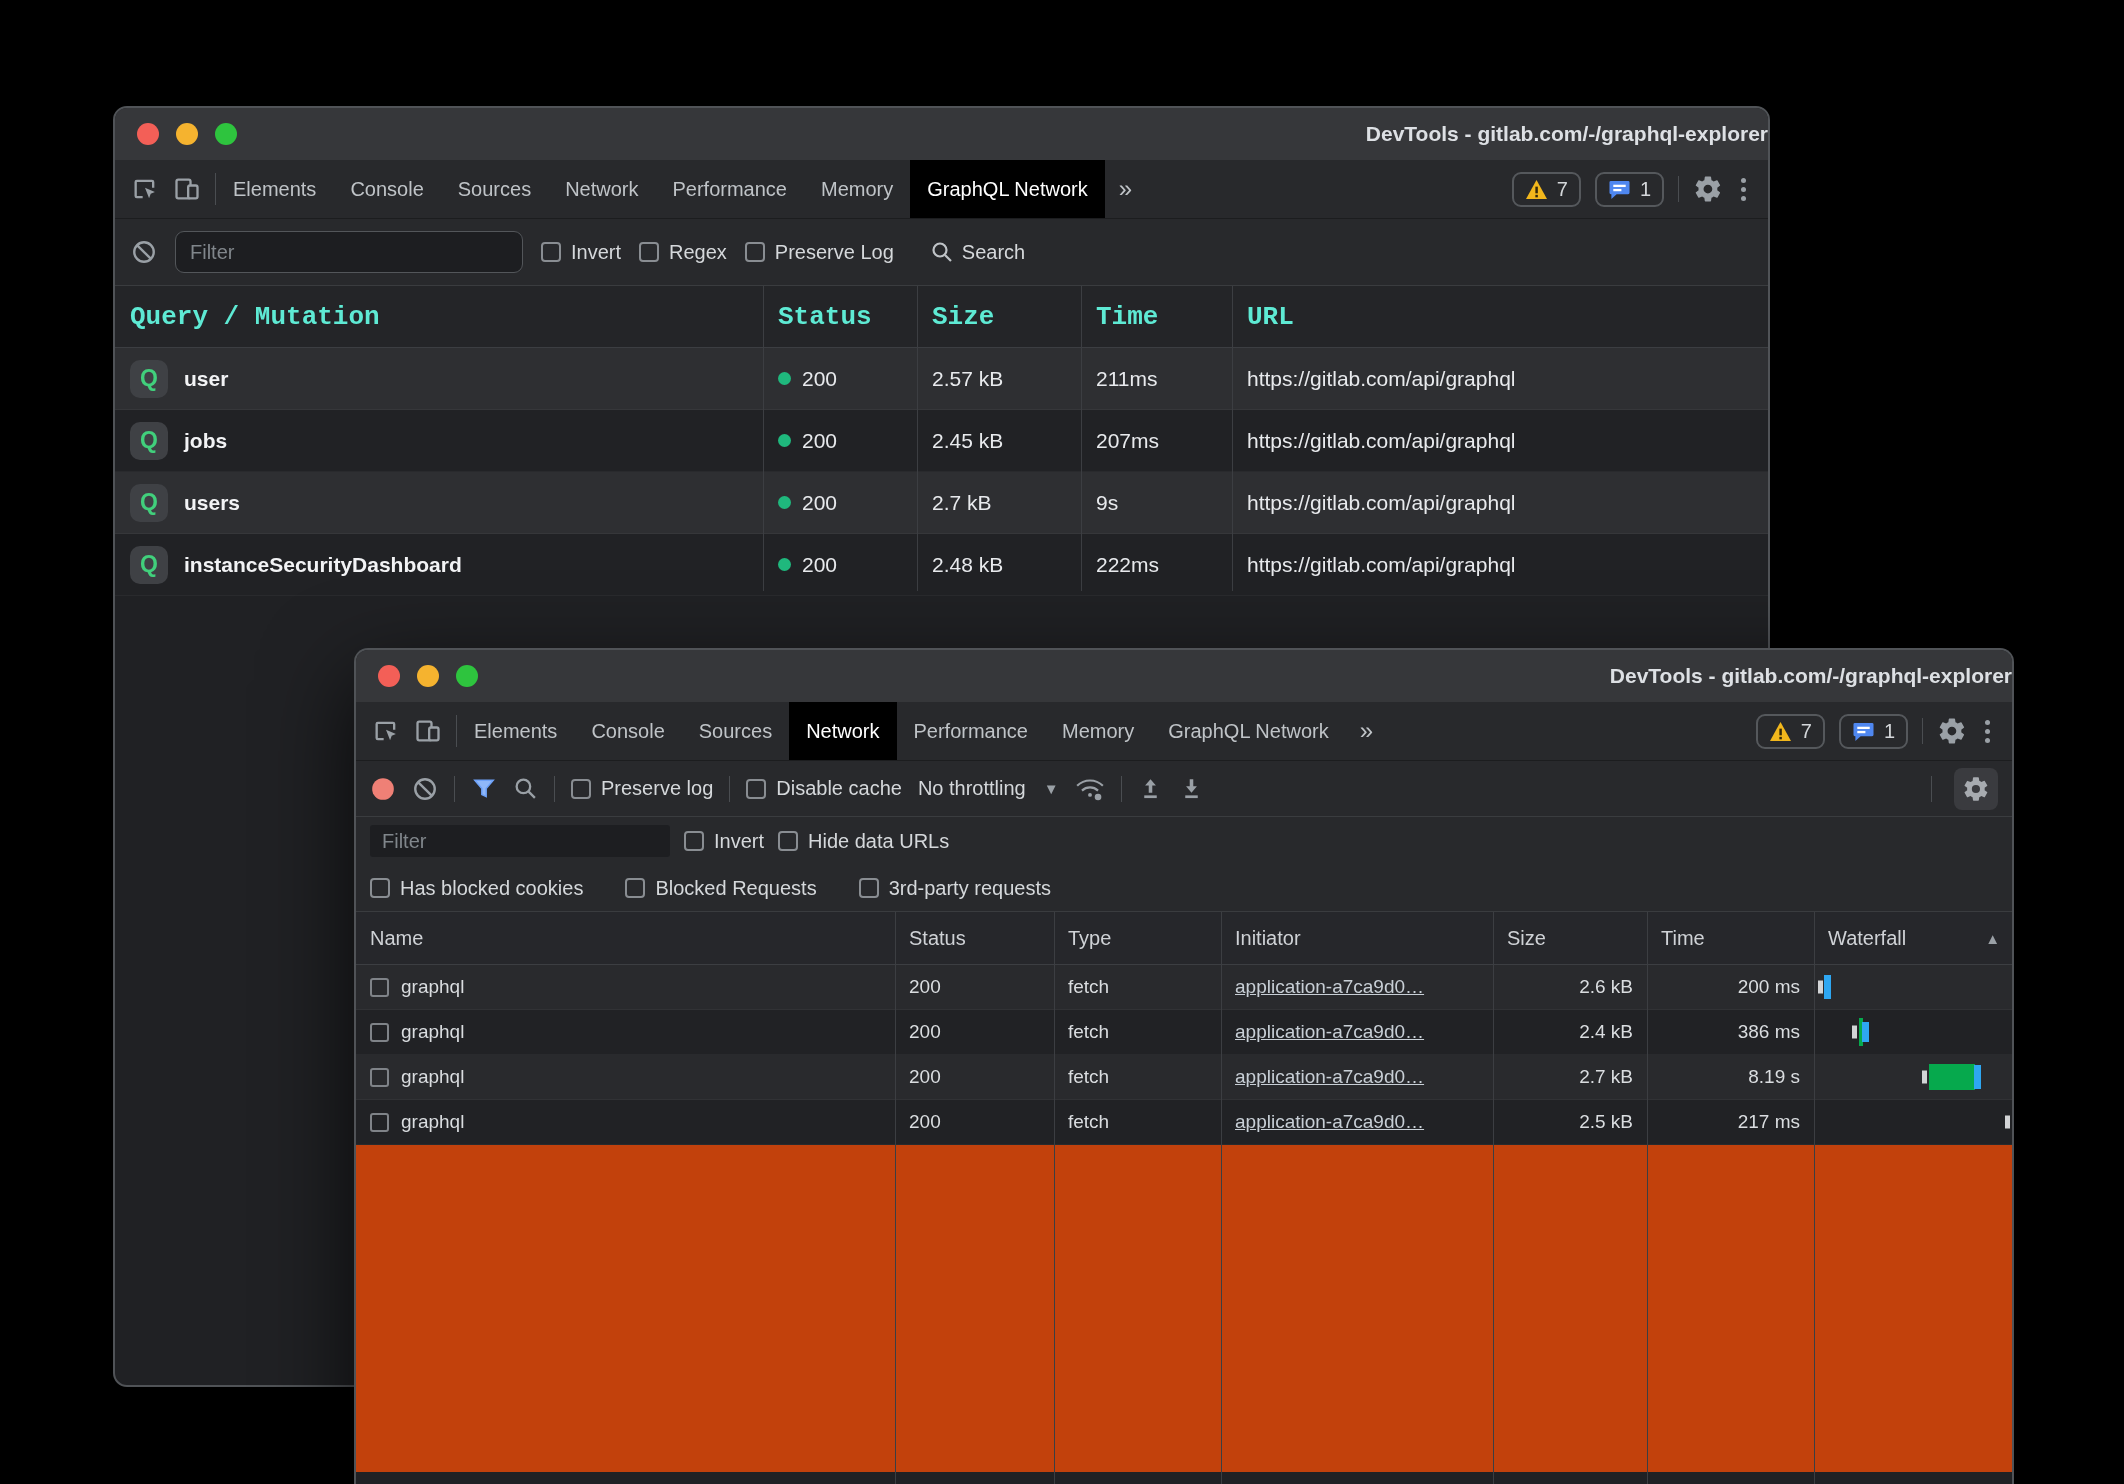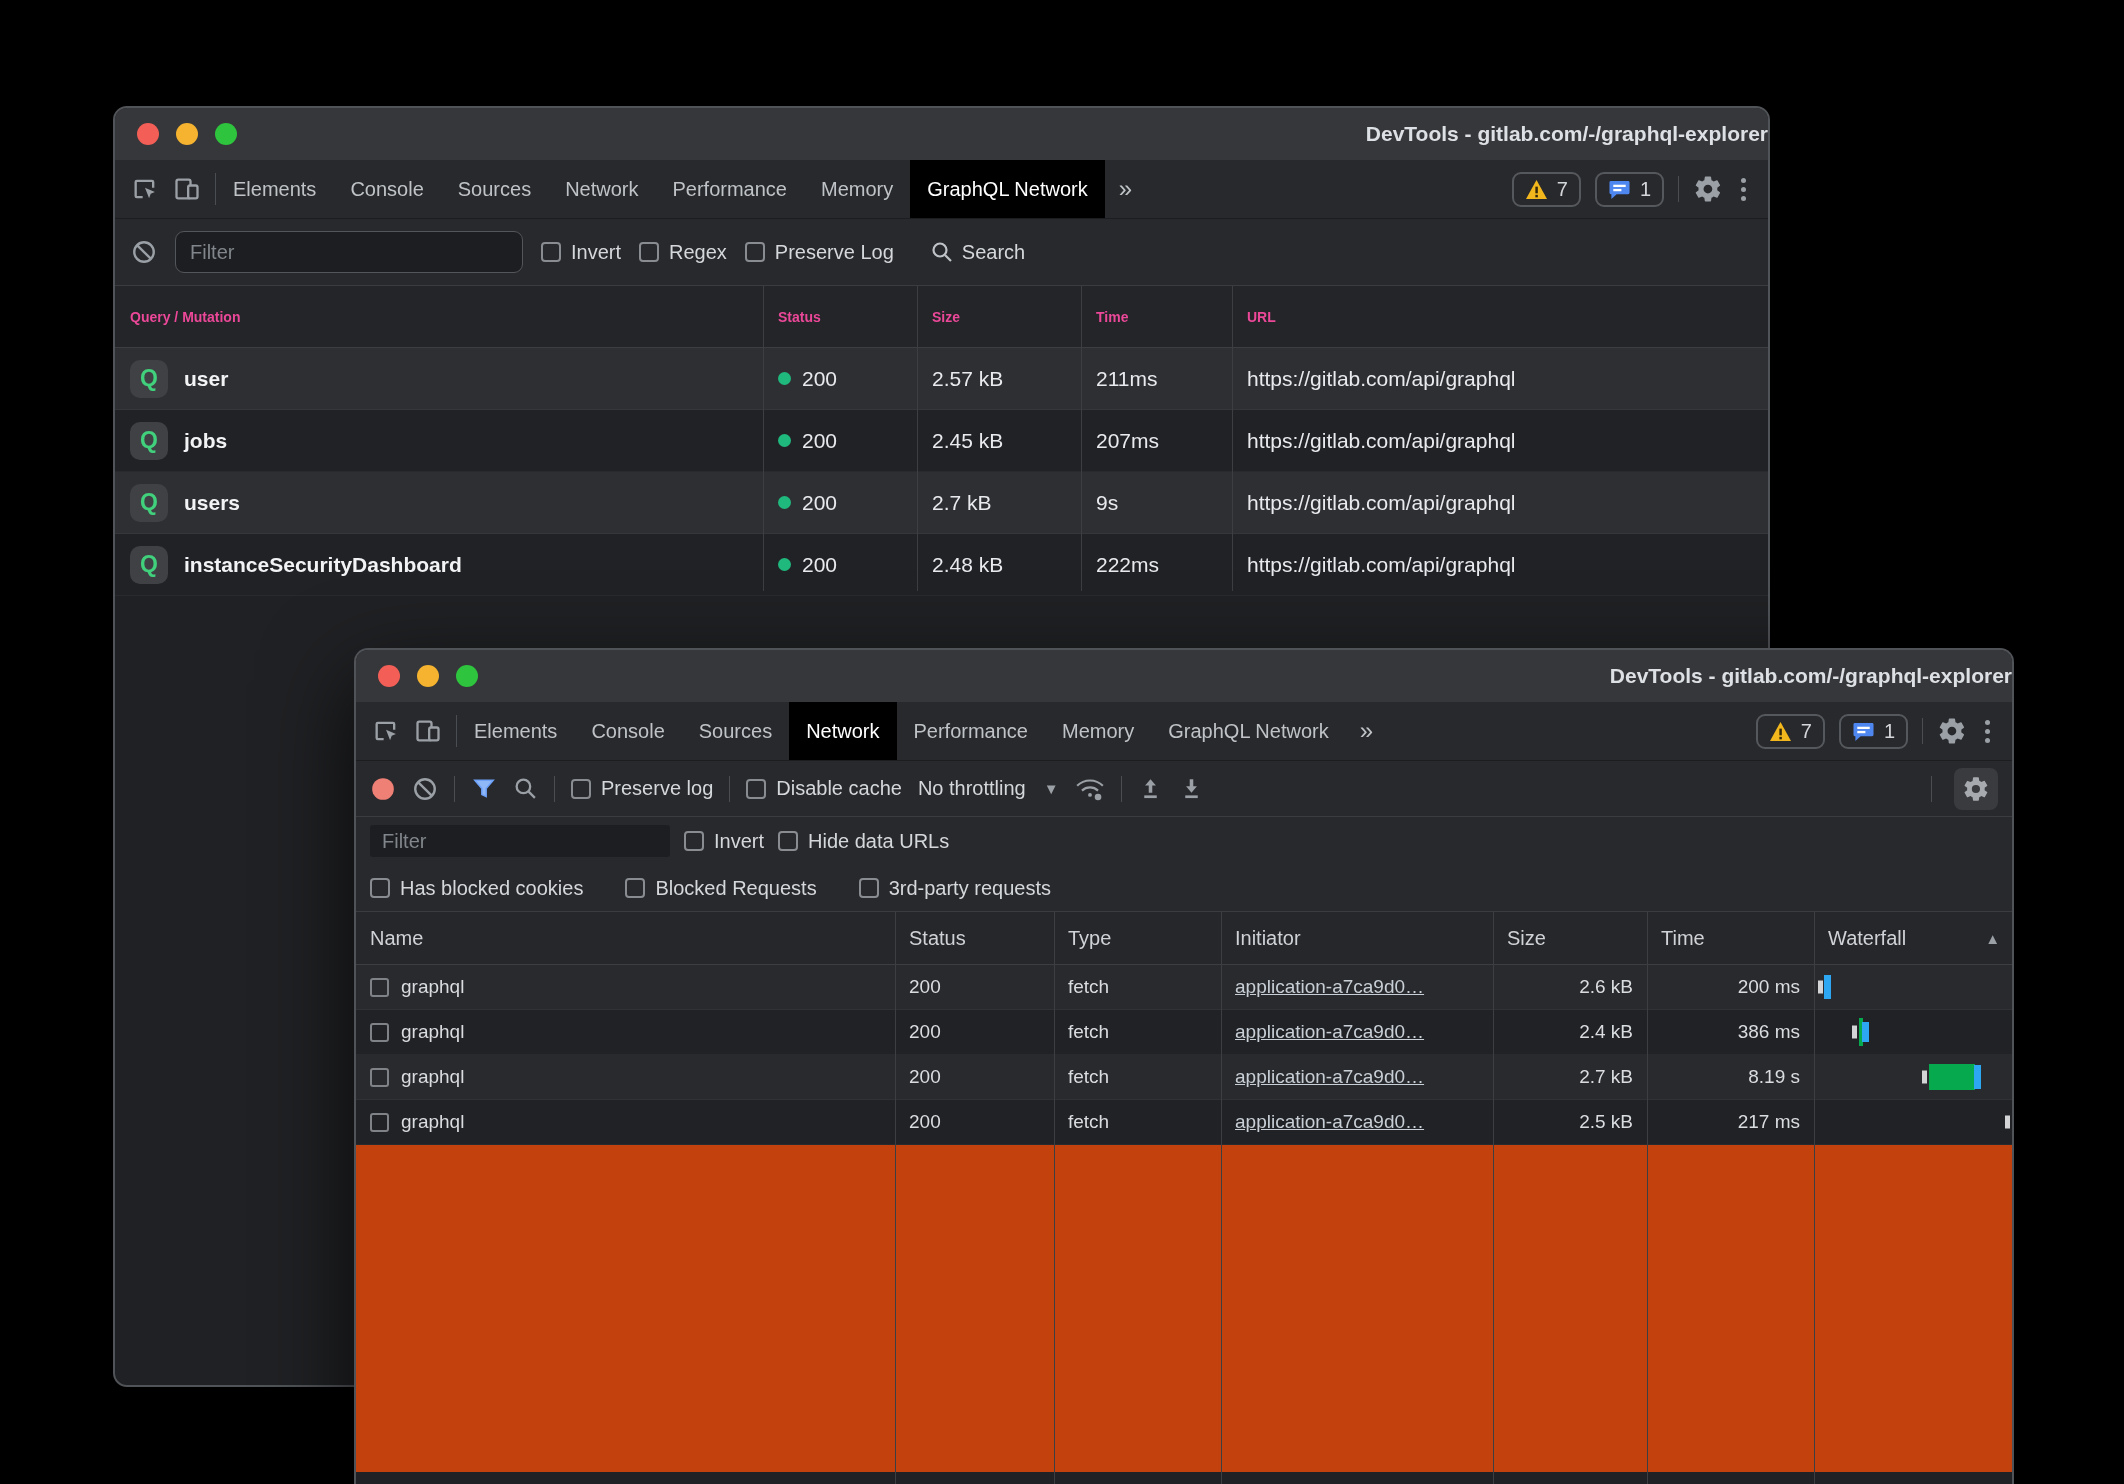--- a/index.html
+++ b/index.html
@@ -43,21 +43,21 @@
 
   
   .gq-filter-row{height:66px;border-bottom:1px solid #3a3c3f;gap:18px;padding-left:16px;}
   .gq-filter-input{width:348px;height:42px;border:1px solid #53565a;border-radius:9px;background:#1d1e21;
                    display:flex;align-items:center;padding:0 14px;font-size:20px;color:#80868b;box-sizing:border-box;}
   .search-group{display:flex;align-items:center;gap:8px;margin-left:18px;}
 
   .gq-table{position:relative;}
   .gq-grid{display:grid;grid-template-columns:648px 154px 164px 151px 1fr;}
   .gq-head{height:61px;background:#242528;border-bottom:1px solid #3c3e42;}
-  .gq-head .cell{display:flex;align-items:center;padding:0 15px;font-size:14px;font-weight:bold;color:#ec4899;}
+  .gq-head .cell{display:flex;align-items:center;padding:0 15px;font-size:26px;font-weight:bold;color:#5eead4;font-family:Liberation Mono, monospace;}
   .gq-row{height:61px;border-bottom:1px solid rgba(255,255,255,.04);}
   .gq-row.odd{background:#2e2f32;} .gq-row.even{background:#212225;}
   .gq-row .cell{display:flex;align-items:center;padding:0 15px;font-size:21px;color:#e8eaed;overflow:hidden;white-space:nowrap;}
   .qbadge{width:38px;height:38px;border-radius:10px;background:#3f4145;color:#41d07c;font-weight:bold;
           font-size:23px;display:flex;align-items:center;justify-content:center;margin-right:16px;flex:none;}
   .qname{font-weight:bold;color:#f2f3f5;}
   .dot{width:13px;height:13px;border-radius:50%;background:#1fb87d;margin-right:11px;flex:none;}
   .collines{position:absolute;pointer-events:none;}
   .colline{position:absolute;width:1px;background:#3c3e42;top:0;bottom:0;}
 

